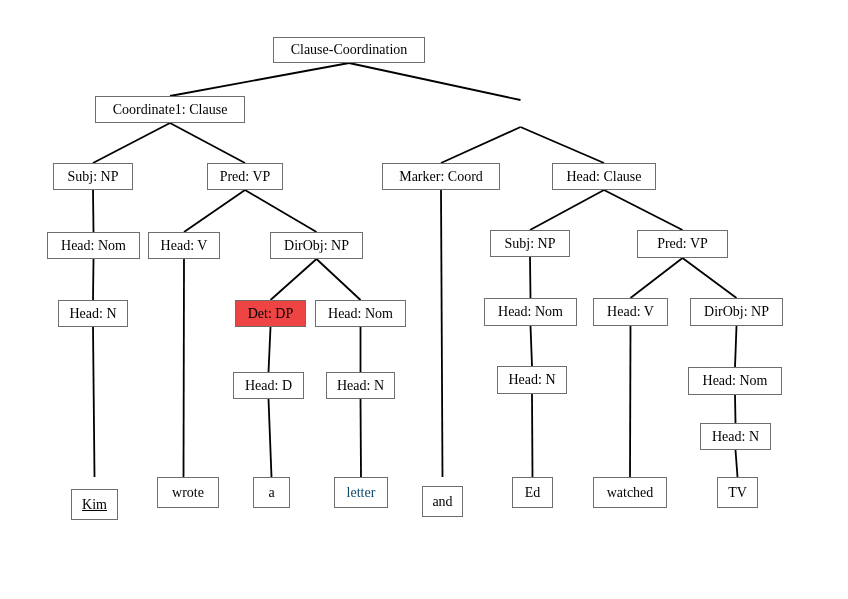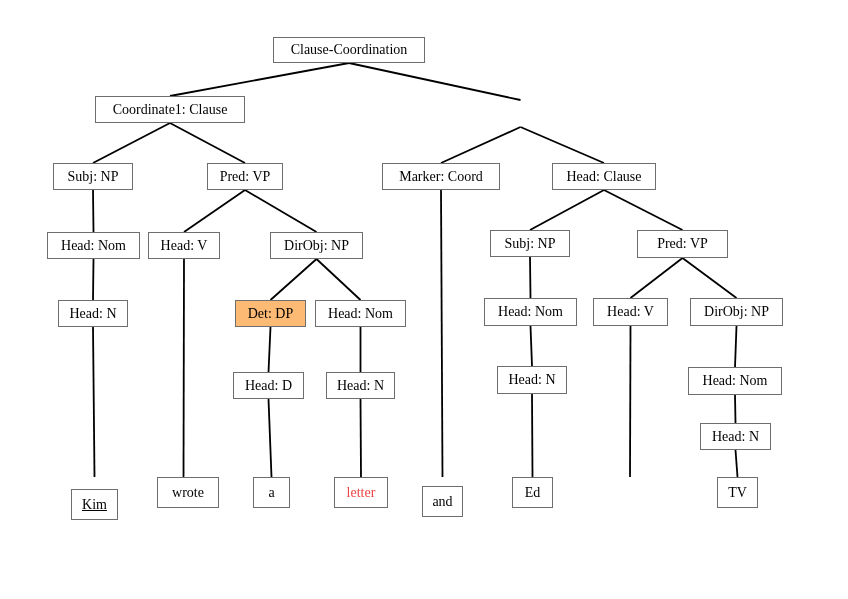--- a/index.html
+++ b/index.html
@@ -83,30 +83,31 @@
     <div class="node" style="left: 53px; top: 163px; width: 80px; height: 27px; border-color: rgb(110, 110, 110); background: rgb(255, 255, 255); color: rgb(0, 0, 0);">Subj: NP</div>
     <div class="node" style="left: 207px; top: 163px; width: 76px; height: 27px; border-color: rgb(110, 110, 110); background: rgb(255, 255, 255); color: rgb(0, 0, 0);">Pred: VP</div>
     <div class="node" style="left: 382px; top: 163px; width: 118px; height: 27px; border-color: rgb(110, 110, 110); background: rgb(255, 255, 255); color: rgb(0, 0, 0);">Marker: Coord</div>
     <div class="node" style="left: 552px; top: 163px; width: 104px; height: 27px; border-color: rgb(110, 110, 110); background: rgb(255, 255, 255); color: rgb(0, 0, 0);">Head: Clause</div>
     <div class="node" style="left: 47px; top: 232px; width: 93px; height: 27px; border-color: rgb(110, 110, 110); background: rgb(255, 255, 255); color: rgb(0, 0, 0);">Head: Nom</div>
     <div class="node" style="left: 148px; top: 232px; width: 72px; height: 27px; border-color: rgb(110, 110, 110); background: rgb(255, 255, 255); color: rgb(0, 0, 0);">Head: V</div>
     <div class="node" style="left: 270px; top: 232px; width: 93px; height: 27px; border-color: rgb(110, 110, 110); background: rgb(255, 255, 255); color: rgb(0, 0, 0);">DirObj: NP</div>
     <div class="node" style="left: 490px; top: 230px; width: 80px; height: 27px; border-color: rgb(110, 110, 110); background: rgb(255, 255, 255); color: rgb(0, 0, 0);">Subj: NP</div>
     <div class="node" style="left: 637px; top: 230px; width: 91px; height: 28px; border-color: rgb(110, 110, 110); background: rgb(255, 255, 255); color: rgb(0, 0, 0);">Pred: VP</div>
     <div class="node" style="left: 58px; top: 300px; width: 70px; height: 27px; border-color: rgb(110, 110, 110); background: rgb(255, 255, 255); color: rgb(0, 0, 0);">Head: N</div>
-    <div class="node" style="left: 235px; top: 300px; width: 71px; height: 27px; border-color: rgb(110, 110, 110); background: #fdba74; color: rgb(0, 0, 0);">Det: DP</div>
+    <div class="node" style="left: 235px; top: 300px; width: 71px; height: 27px; border-color: rgb(110, 110, 110); background: #ef4444; color: rgb(0, 0, 0);">Det: DP</div>
     <div class="node" style="left: 315px; top: 300px; width: 91px; height: 27px; border-color: rgb(110, 110, 110); background: rgb(255, 255, 255); color: rgb(0, 0, 0);">Head: Nom</div>
     <div class="node" style="left: 484px; top: 298px; width: 93px; height: 28px; border-color: rgb(110, 110, 110); background: rgb(255, 255, 255); color: rgb(0, 0, 0);">Head: Nom</div>
     <div class="node" style="left: 593px; top: 298px; width: 75px; height: 28px; border-color: rgb(110, 110, 110); background: rgb(255, 255, 255); color: rgb(0, 0, 0);">Head: V</div>
     <div class="node" style="left: 690px; top: 298px; width: 93px; height: 28px; border-color: rgb(110, 110, 110); background: rgb(255, 255, 255); color: rgb(0, 0, 0);">DirObj: NP</div>
     <div class="node" style="left: 233px; top: 372px; width: 71px; height: 27px; border-color: rgb(110, 110, 110); background: rgb(255, 255, 255); color: rgb(0, 0, 0);">Head: D</div>
     <div class="node" style="left: 326px; top: 372px; width: 69px; height: 27px; border-color: rgb(110, 110, 110); background: rgb(255, 255, 255); color: rgb(0, 0, 0);">Head: N</div>
     <div class="node" style="left: 497px; top: 366px; width: 70px; height: 28px; border-color: rgb(110, 110, 110); background: rgb(255, 255, 255); color: rgb(0, 0, 0);">Head: N</div>
     <div class="node" style="left: 688px; top: 367px; width: 94px; height: 28px; border-color: rgb(110, 110, 110); background: rgb(255, 255, 255); color: rgb(0, 0, 0);">Head: Nom</div>
     <div class="node" style="left: 700px; top: 423px; width: 71px; height: 27px; border-color: rgb(110, 110, 110); background: rgb(255, 255, 255); color: rgb(0, 0, 0);">Head: N</div>
     <div class="node" style="left: 71px; top: 489px; width: 47px; height: 31px; border-color: rgb(110, 110, 110); background: rgb(255, 255, 255); color: rgb(0, 0, 0); text-decoration: underline;">Kim</div>
     <div class="node" style="left: 157px; top: 477px; width: 62px; height: 31px; border-color: rgb(110, 110, 110); background: rgb(255, 255, 255); color: rgb(0, 0, 0);">wrote</div>
     <div class="node" style="left: 253px; top: 477px; width: 37px; height: 31px; border-color: rgb(110, 110, 110); background: rgb(255, 255, 255); color: rgb(0, 0, 0);">a</div>
-    <div class="node" style="left: 334px; top: 477px; width: 54px; height: 31px; border-color: rgb(110, 110, 110); background: rgb(255, 255, 255); color: #ef4444;">letter</div>
+    <div class="node" style="left: 334px; top: 477px; width: 54px; height: 31px; border-color: rgb(110, 110, 110); background: rgb(255, 255, 255); color: #0c4a6e;">letter</div>
     <div class="node" style="left: 422px; top: 477px; width: 41px; height: 31px; border-color: rgb(110, 110, 110); background: rgb(255, 255, 255); color: rgb(0, 0, 0); margin-top: 9px;">and</div>
     <div class="node" style="left: 512px; top: 477px; width: 41px; height: 31px; border-color: rgb(110, 110, 110); background: rgb(255, 255, 255); color: rgb(0, 0, 0);">Ed</div>
+    <div class="node" style="left: 593px; top: 477px; width: 74px; height: 31px; border-color: rgb(110, 110, 110); background: rgb(255, 255, 255); color: rgb(0, 0, 0);">watched</div>
     <div class="node" style="left: 717px; top: 477px; width: 41px; height: 31px; border-color: rgb(110, 110, 110); background: rgb(255, 255, 255); color: rgb(0, 0, 0);">TV</div>
   </div>
 
 </body></html>

